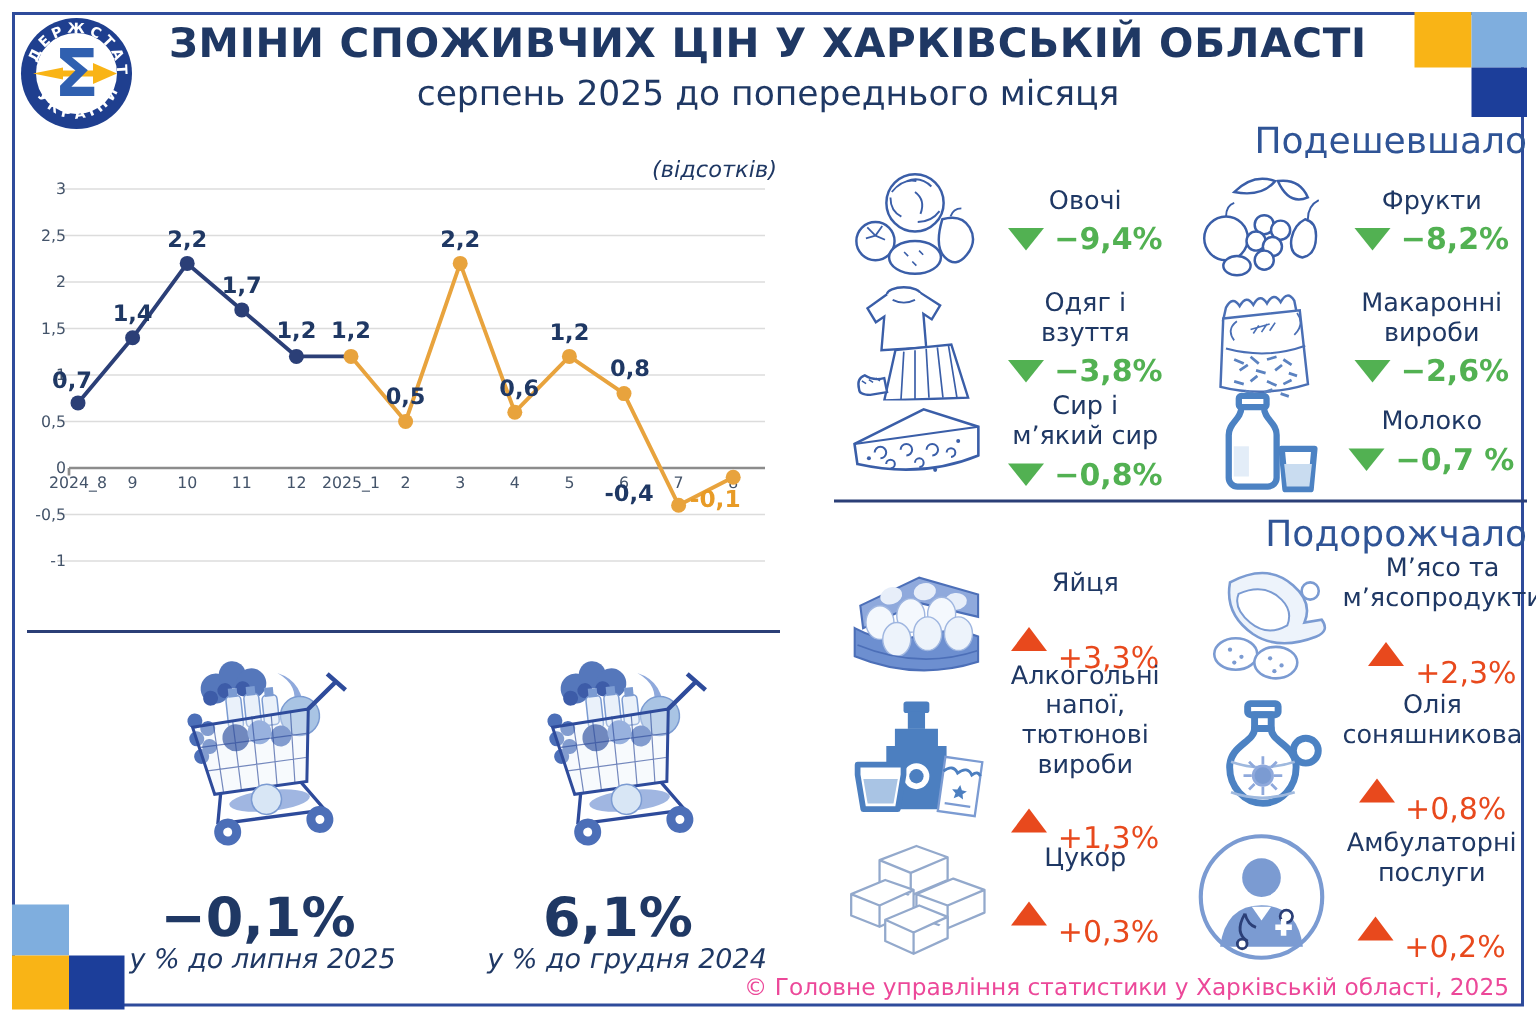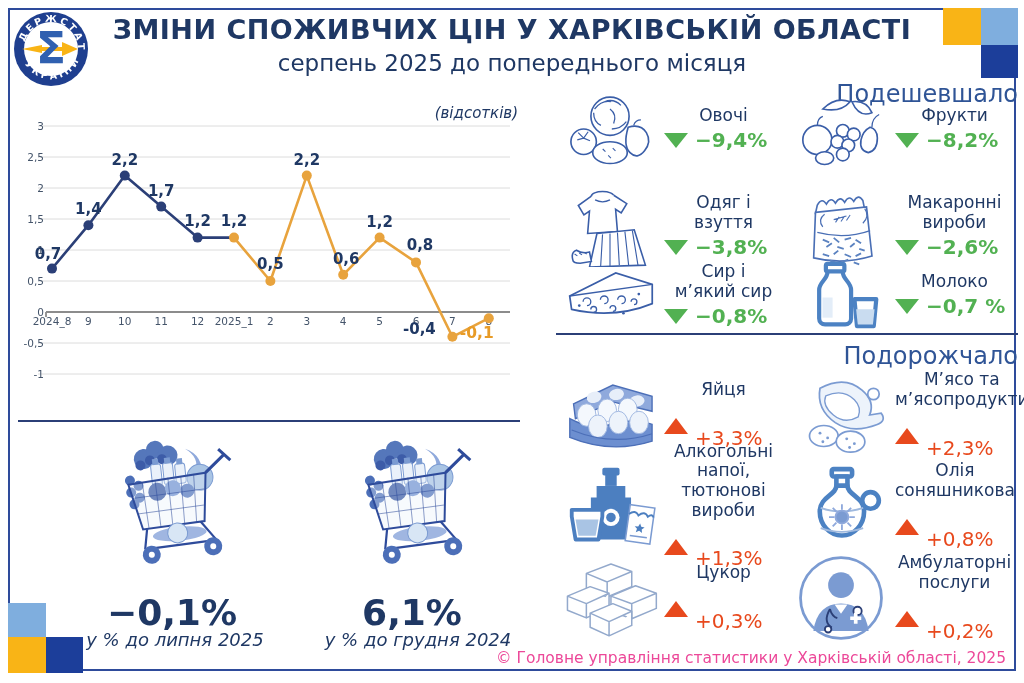--- a/index.html
+++ b/index.html
@@ -21,21 +21,21 @@
   .sum-val{position:absolute;width:220px;text-align:center;font-size:36px;font-weight:bold;color:#1F3864;}
   .sum-cap{position:absolute;width:240px;text-align:center;font-size:18px;font-style:italic;color:#1F3864;}
   
   .right-col{position:absolute;left:556px;top:0;width:462px;}
   .sec-title{position:absolute;width:462px;text-align:right;font-size:24px;color:var(--section-blue);}
   .row{position:absolute;left:0;width:462px;display:flex;}
   .cell{width:50%;display:flex;align-items:center;}
   .icon-box{width:108px;display:flex;justify-content:center;align-items:center;flex:0 0 108px;}
   .txt{flex:1;text-align:center;padding-right:4px;}
   .lbl{font-size:17px;line-height:1.15;white-space:pre-line;color:#1F3864;}
-  .valline{margin-top:3px;display:flex;align-items:center;justify-content:flex-start;gap:7px;}
+  .valline{margin-top:3px;display:flex;align-items:center;justify-content:center;gap:7px;}
   .tri-down{width:0;height:0;border-left:12px solid transparent;border-right:12px solid transparent;border-top:15px solid var(--green);}
   .tri-up{width:0;height:0;border-left:12px solid transparent;border-right:12px solid transparent;border-bottom:16px solid var(--orange);}
   .val-g{font-size:20px;font-weight:bold;color:var(--green);}
   .val-o{font-size:20px;font-weight:normal;color:var(--orange);margin-top:23px;}
   .footer{position:absolute;right:18px;top:649px;font-size:15.5px;color:#ec4899;}
   svg{display:block;}
 </style>
 </head>
 <body>
 
@@ -216,21 +216,21 @@
       </svg>
   </div>
   <div class="sum-val" style="left:62px;top:592px;">−0,1%</div>
   <div class="sum-cap" style="left:55px;top:629px;">у % до липня 2025</div>
   <div class="sum-val" style="left:302px;top:592px;">6,1%</div>
   <div class="sum-cap" style="left:298px;top:629px;">у % до грудня 2024</div>
 
   <div class="right-col">
     <div class="sec-title" style="top:80px;">Подешевшало</div>
 
-    <div class="row" style="top:88px;height:82px;">
+    <div class="row" style="top:107px;height:82px;">
       <div class="cell">
         <div class="icon-box">
           <svg width="96" height="80" viewBox="0 0 100 88" fill="none" stroke="#3A5EA8" stroke-width="1.8">
             <circle cx="50" cy="30" r="21" fill="#fff"></circle>
             <path d="M33,22 q8,-10 18,-8 M40,40 q-8,-4 -8,-14 M52,44 q10,0 16,-8 M44,14 q10,-4 18,4 M50,22 q8,6 4,16" stroke-width="1.4"></path>
             <circle cx="21" cy="58" r="14" fill="#fff"></circle>
             <path d="M15,48 l6,6 m0,0 l5,-7 m-5,7 l-7,2 m7,-2 l7,3" stroke-width="1.3"></path>
             <path d="M70,42 q14,-4 20,6 q6,10 -2,20 q-8,10 -16,2 q-8,-8 -2,-28 z" fill="#fff"></path>
             <path d="M76,40 q2,-6 8,-6" stroke-width="1.4"></path>
             <ellipse cx="50" cy="70" rx="19" ry="12" fill="#fff"></ellipse>

